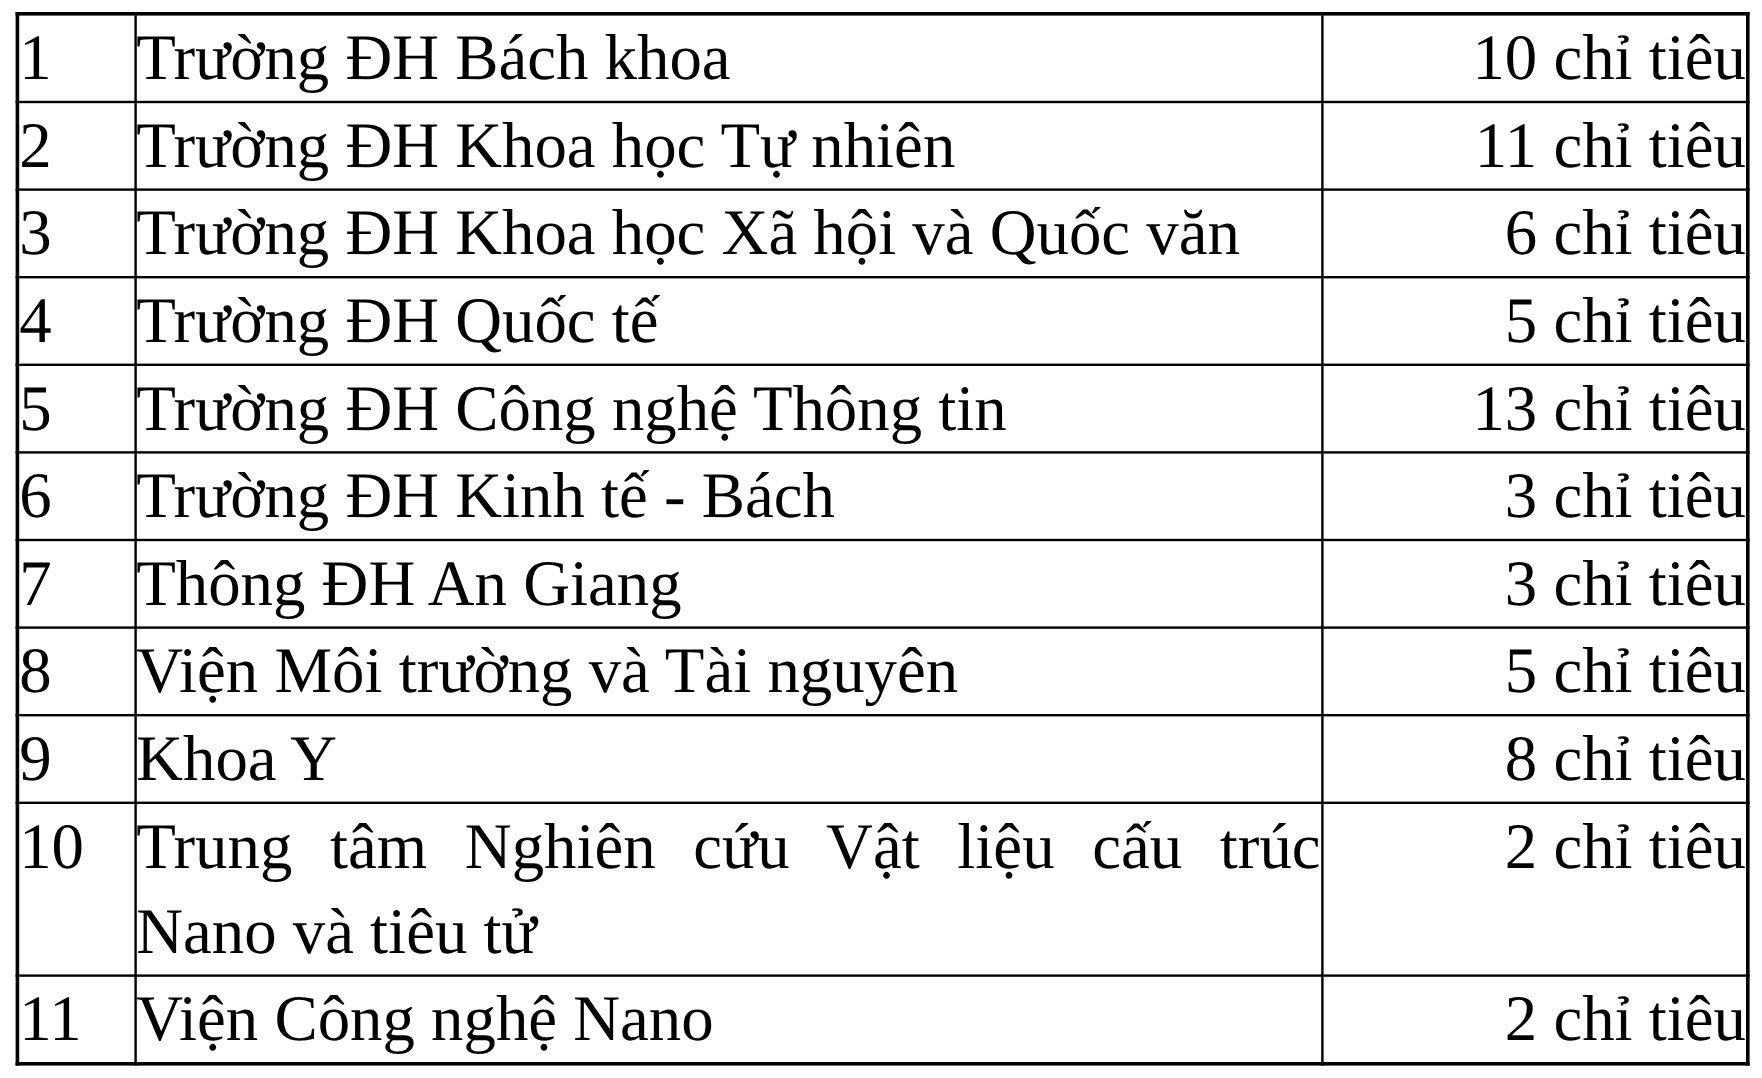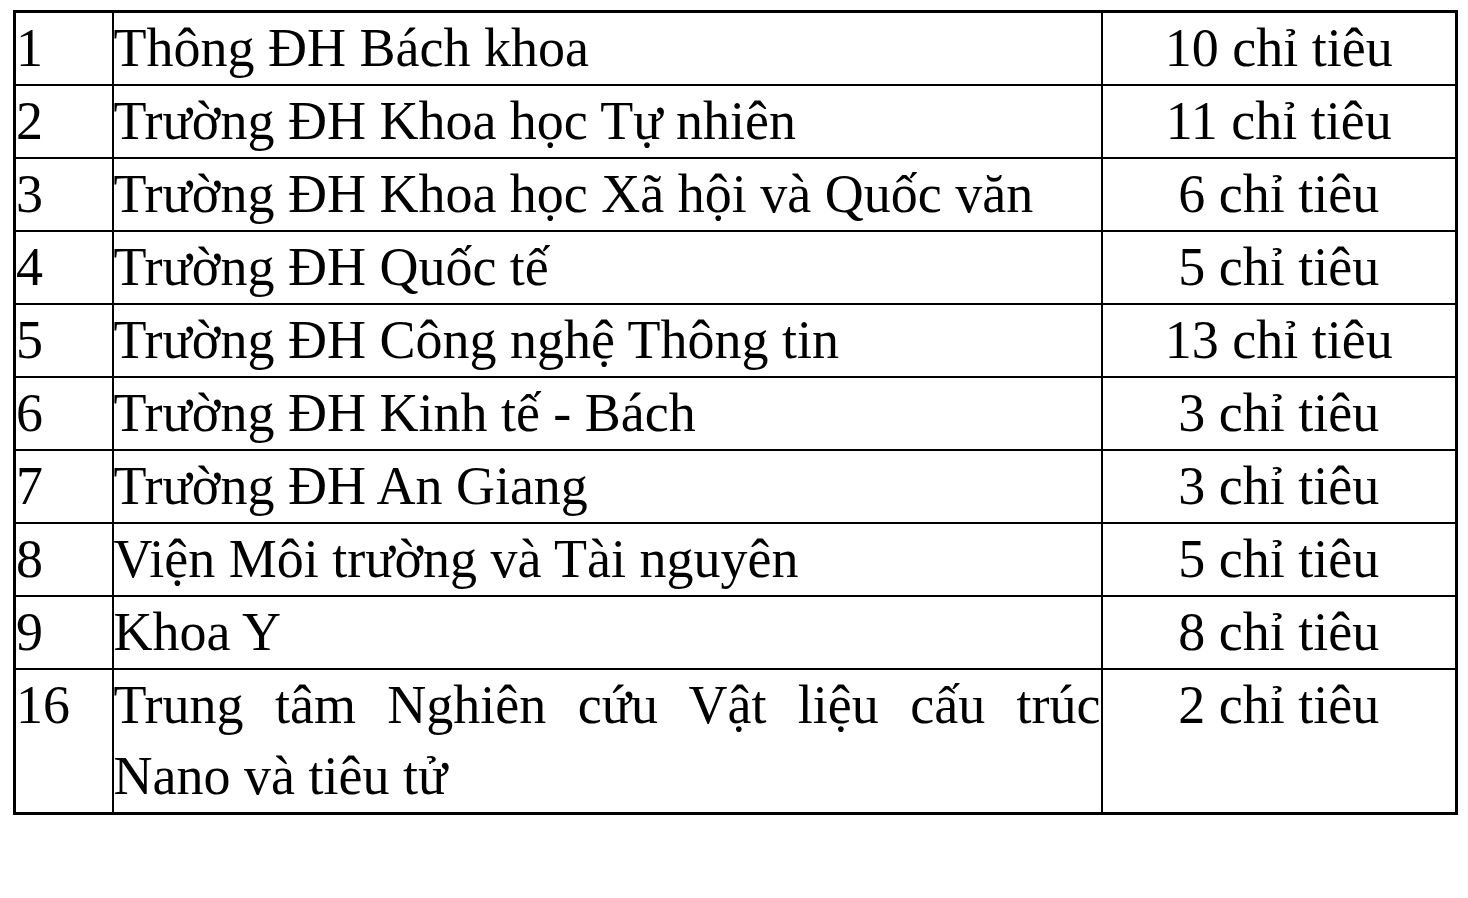--- a/index.html
+++ b/index.html
@@ -37,38 +37,38 @@
   td.cell-no {
     text-align: left;
     padding-left: 20px;
   }
   td.cell-name {
     text-align: justify;
     padding-left: 26px;
     padding-right: 6px;
   }
   td.cell-quota {
-    text-align: center;
+    text-align: right;
     padding-right: 104px;
   }
 </style>
 </head>
 <body>
 
 <div class="sheet">
   <table class="quota-table">
     <colgroup>
       <col style="width:98px">
       <col style="width:989px">
       <col style="width:355px">
     </colgroup>
     <tbody>
       <tr class="row">
         <td class="cell-no">1</td>
-        <td class="cell-name">Thông ĐH Bách khoa</td>
+        <td class="cell-name">Trường ĐH Bách khoa</td>
         <td class="cell-quota">10 chỉ tiêu</td>
       </tr>
       <tr class="row">
         <td class="cell-no">2</td>
         <td class="cell-name">Trường ĐH Khoa học Tự nhiên</td>
         <td class="cell-quota">11 chỉ tiêu</td>
       </tr>
       <tr class="row">
         <td class="cell-no">3</td>
         <td class="cell-name">Trường ĐH Khoa học Xã hội và Quốc văn</td>
@@ -84,33 +84,38 @@
         <td class="cell-name">Trường ĐH Công nghệ Thông tin</td>
         <td class="cell-quota">13 chỉ tiêu</td>
       </tr>
       <tr class="row">
         <td class="cell-no">6</td>
         <td class="cell-name">Trường ĐH Kinh tế - Bách</td>
         <td class="cell-quota">3 chỉ tiêu</td>
       </tr>
       <tr class="row">
         <td class="cell-no">7</td>
-        <td class="cell-name">Trường ĐH An Giang</td>
+        <td class="cell-name">Thông ĐH An Giang</td>
         <td class="cell-quota">3 chỉ tiêu</td>
       </tr>
       <tr class="row">
         <td class="cell-no">8</td>
         <td class="cell-name">Viện Môi trường và Tài nguyên</td>
         <td class="cell-quota">5 chỉ tiêu</td>
       </tr>
       <tr class="row">
         <td class="cell-no">9</td>
         <td class="cell-name">Khoa Y</td>
         <td class="cell-quota">8 chỉ tiêu</td>
       </tr>
       <tr class="row row-tall">
-        <td class="cell-no">16</td>
+        <td class="cell-no">10</td>
         <td class="cell-name">Trung tâm Nghiên cứu Vật liệu cấu trúc Nano và tiêu tử</td>
+        <td class="cell-quota">2 chỉ tiêu</td>
+      </tr>
+      <tr class="row">
+        <td class="cell-no">11</td>
+        <td class="cell-name">Viện Công nghệ Nano</td>
         <td class="cell-quota">2 chỉ tiêu</td>
       </tr>
     </tbody>
   </table>
 </div>
 
 </body></html>

